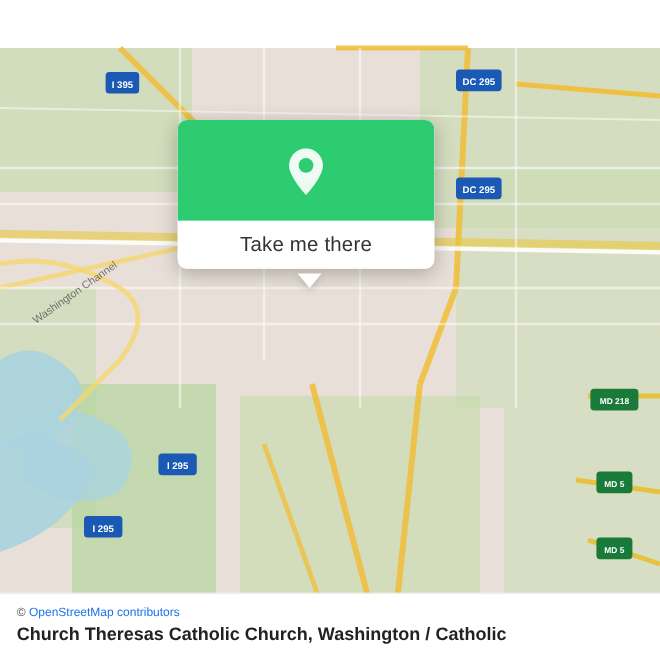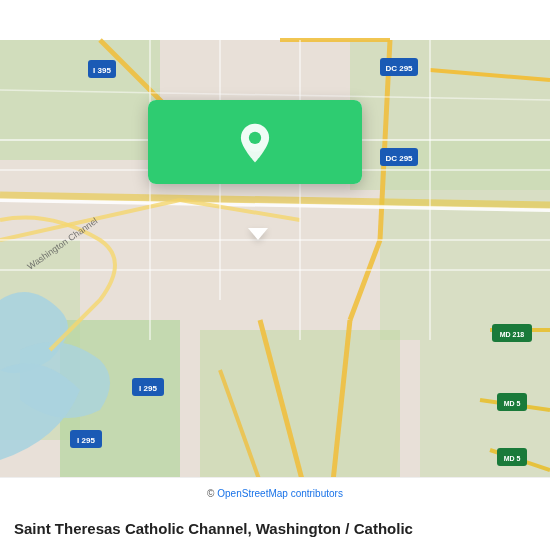--- a/index.html
+++ b/index.html
@@ -66,22 +66,21 @@
       left: 0;
       width: 100%;
       background: white;
       padding: 10px 14px 12px 14px;
       border-top: 1px solid #eee;
     }
 
     #osm-credit {
       font-size: 10px;
       color: #555;
-      margin-bottom: 21px;
-      text-align: center;
+      margin-bottom: 4px;
     }
 
     #osm-credit a {
       color: #1a73e8;
       text-decoration: none;
     }
 
     #location-title {
       font-size: 15px;
       font-weight: 600;
@@ -195,36 +194,37 @@
 
   <div id="popup-card">
     <div id="popup-green-area">
 
       <svg class="pin-icon" viewBox="0 0 44 50" xmlns="http://www.w3.org/2000/svg">
         <circle cx="22" cy="18" r="16" fill="white" opacity="0.25"></circle>
         <path d="M22 2 C13.16 2 6 9.16 6 18 C6 29 22 46 22 46 C22 46 38 29 38 18 C38 9.16 30.84 2 22 2 Z" fill="white" opacity="0.9"></path>
         <circle cx="22" cy="18" r="7" fill="#2ecc71"></circle>
       </svg>
     </div>
+    <button id="take-me-there-btn">Take me there</button>
   </div>
 
   <div style="position:absolute; top:228px; left:248px; width:0; height:0;
               border-left:10px solid transparent;
               border-right:10px solid transparent;
               border-top:12px solid white;
               filter: drop-shadow(0 3px 3px rgba(0,0,0,0.15));
               z-index:10;">
   </div>
 
   <div id="bottom-bar">
     <div id="osm-credit">
       <span>©</span>
       <a href="#">OpenStreetMap contributors</a>
     </div>
     <div style="display:flex; justify-content:space-between; align-items:center;">
       <div>
-        <span id="location-title">Saint Theresas Catholic Channel, Washington /</span>
+        <span id="location-title">Church Theresas Catholic Church, Washington /</span>
         <span style="font-size:15px;font-weight:600;color:#222;">Catholic</span>
       </div>
 
     </div>
   </div>
 </div>
 
 </body></html>

